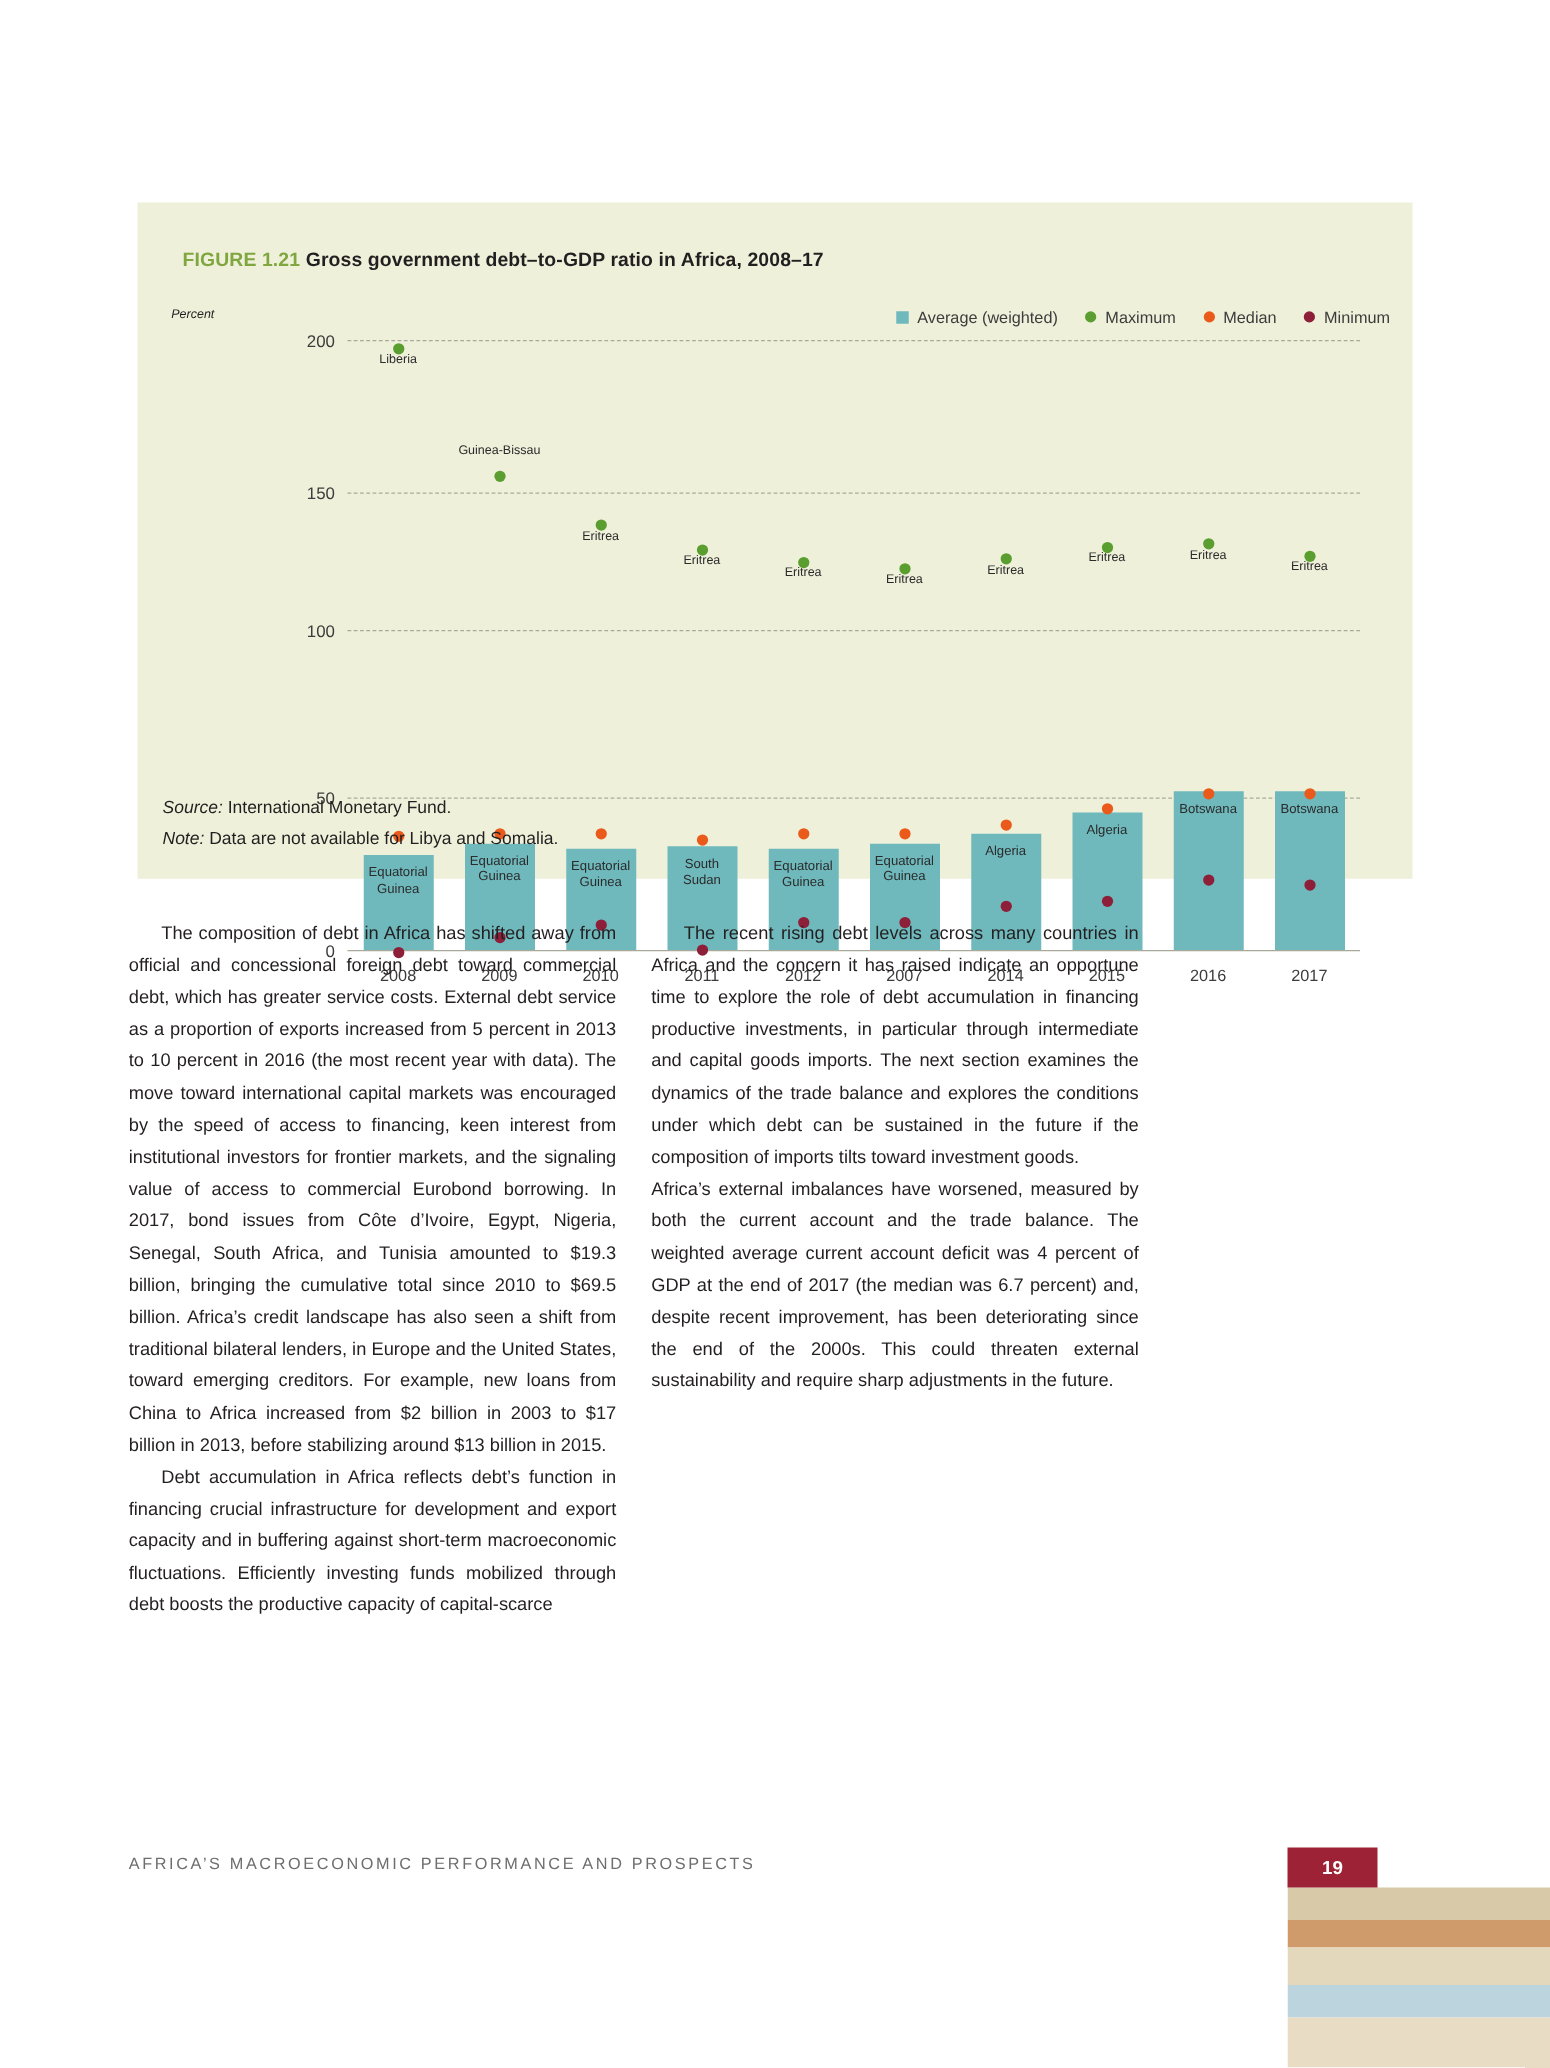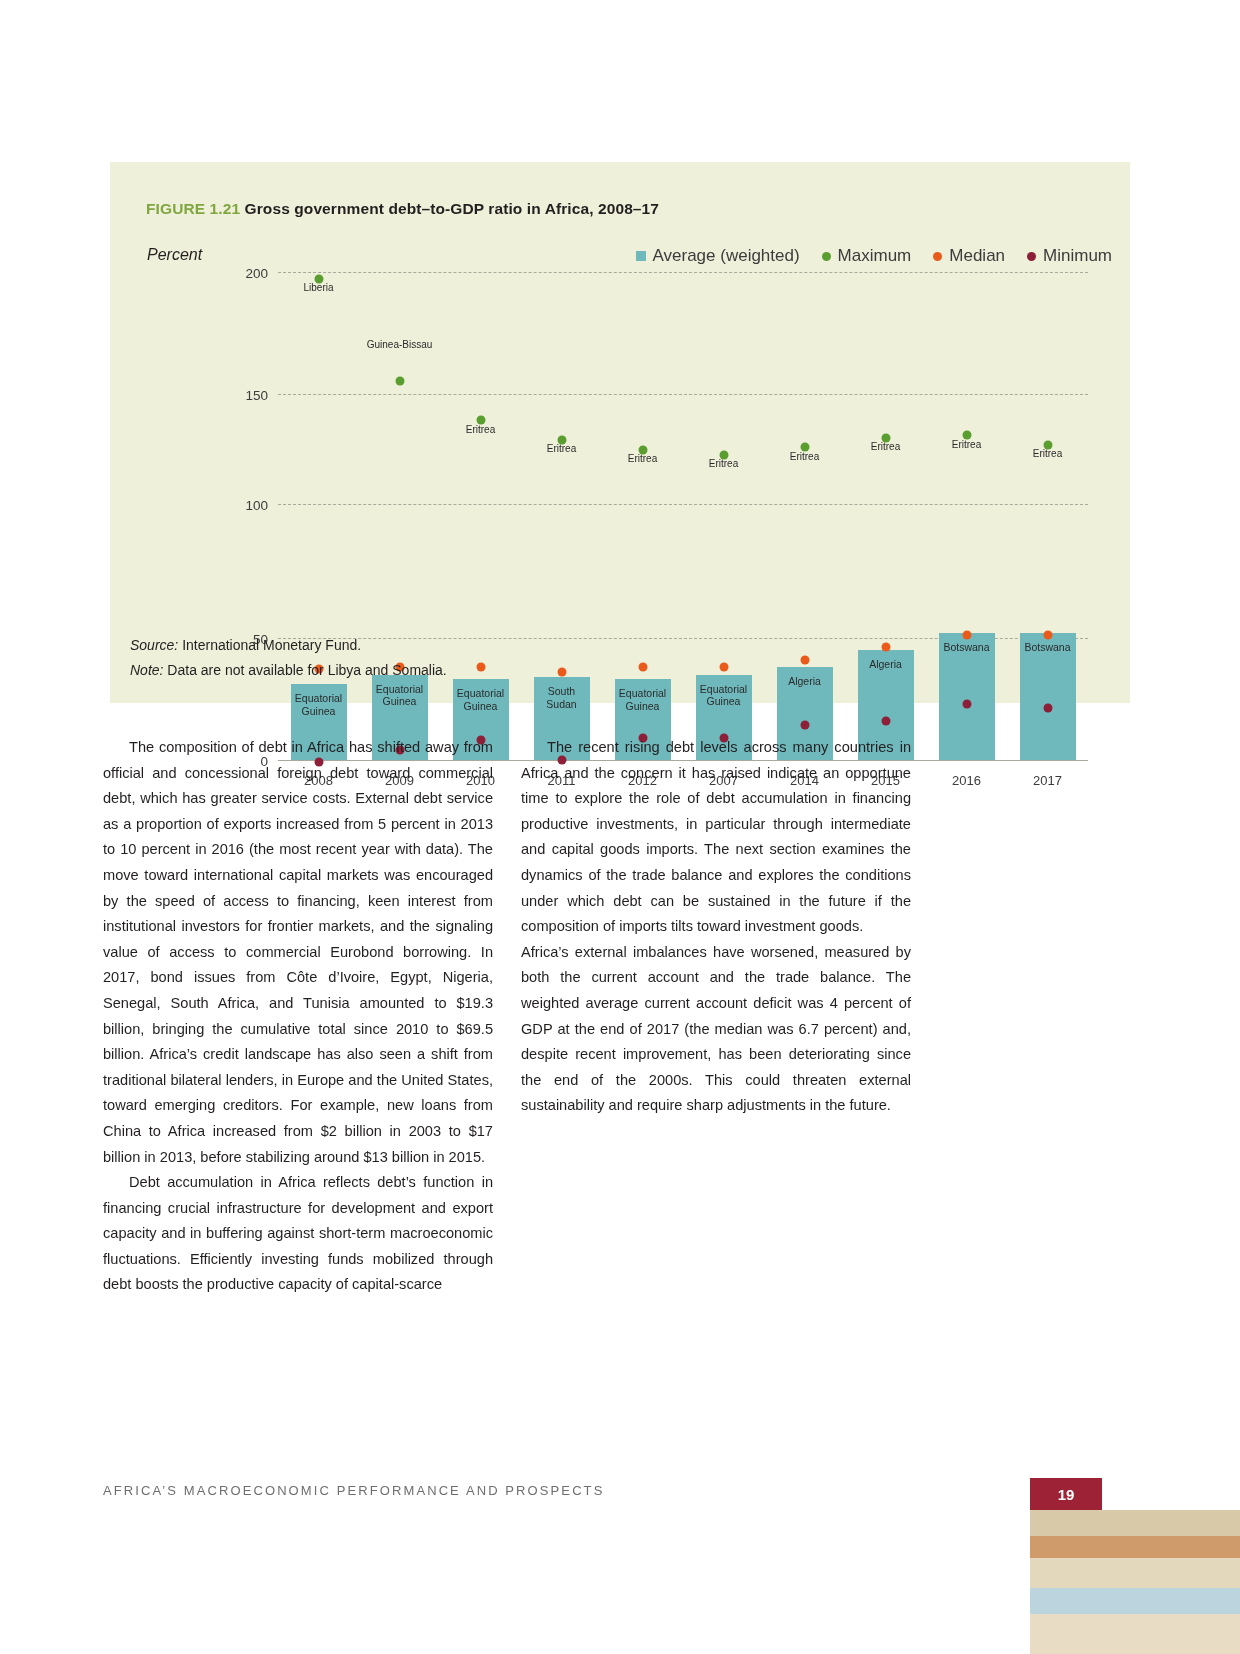--- a/index.html
+++ b/index.html
@@ -23,30 +23,30 @@
     font-size:15.5px; font-weight:bold; letter-spacing:.1px;
     white-space:nowrap;
   }
   #figure-title .fignum{ color:#7fa63f;margin-left:16px; }
   #figure-title .figtxt{ color:#231f20; }
 
   
   #legend{
     position:absolute; right:18px; top:84px;
     display:flex; align-items:center; gap:22px;
-    font-size:17px; color:#3c3c3c;
+    font-size:13px; color:#3c3c3c;
   }
   .legend-item{display:flex;align-items:center;gap:7px;white-space:nowrap;}
   .legend-swatch-square{width:10px;height:10px;background:#6fb9bd;display:block;}
   .legend-swatch-dot{width:9px;height:9px;border-radius:50%;display:block;}
 
   
   #plot-label-percent{
-    position:absolute;left:37px;top:84px;
-    font-size:16px;font-style:italic;color:#231f20;
+    position:absolute;left:27px;top:84px;
+    font-size:10px;font-style:italic;color:#231f20;
   }
   #plot{
     position:absolute;
     left:168px; top:110px;
     width:810px; height:488px;
   }
   #plot-inner{position:absolute;left:0;top:0;right:0;bottom:0;}
   .gridline{
     position:absolute;left:0;width:100%;height:0;
     border-top:1px dashed #a9a99a;
@@ -196,21 +196,21 @@
           <div class="dot min" style="bottom: -2.06px;"></div>
           <div class="max-label" style="top: 10.44px;">Liberia</div>
           <div class="xtick">2008</div>
         </div>
         <div class="colgroup" style="left: 93.5px; width: 56px;">
           <div class="bar" style="height: 85.4px;"></div>
           <div class="bar-label" style="top: 410.6px;">Equatorial<br>Guinea</div>
           <div class="dot max" style="bottom: 378.58px;"></div>
           <div class="dot median" style="bottom: 93.1px;"></div>
           <div class="dot min" style="bottom: 10.14px;"></div>
-          <div class="max-label" style="top: 67px;">Guinea-Bissau</div>
+          <div class="max-label" style="top: 83px;">Guinea-Bissau</div>
           <div class="xtick">2009</div>
         </div>
         <div class="colgroup" style="left: 174.5px; width: 56px;">
           <div class="bar" style="height: 80.52px;"></div>
           <div class="bar-label" style="top: 415.48px;">Equatorial<br>Guinea</div>
           <div class="dot max" style="bottom: 339.54px;"></div>
           <div class="dot median" style="bottom: 93.1px;"></div>
           <div class="dot min" style="bottom: 19.9px;"></div>
           <div class="max-label" style="top: 151.96px;">Eritrea</div>
           <div class="xtick">2010</div>

